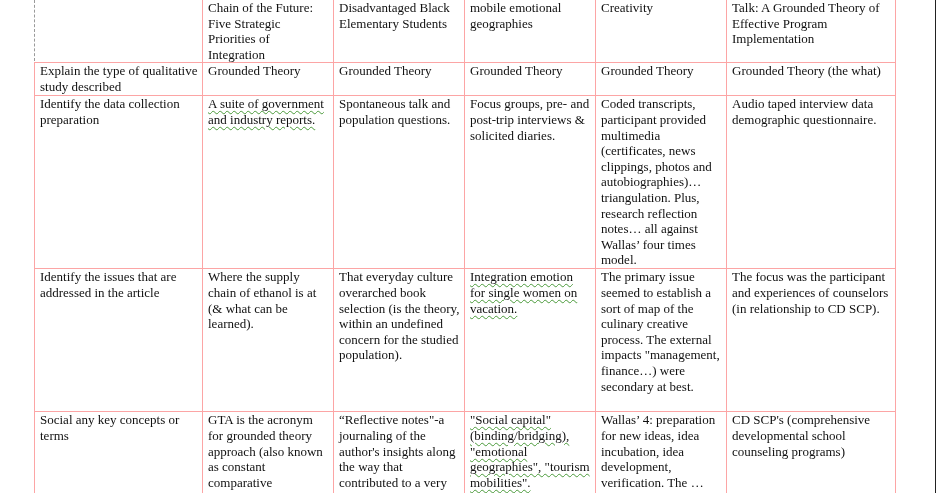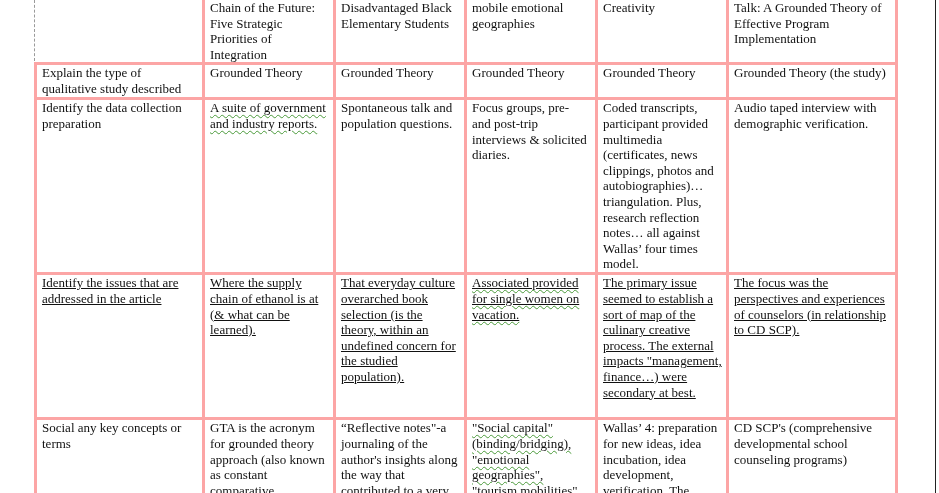--- a/index.html
+++ b/index.html
@@ -42,36 +42,36 @@
       font-size: 13px;
       line-height: 15.6px;
     }
     table.grid col.c0 { width: 168px; }
     table.grid col.c1 { width: 131px; }
     table.grid col.c2 { width: 131px; }
     table.grid col.c3 { width: 131px; }
     table.grid col.c4 { width: 131px; }
     table.grid col.c5 { width: 169px; }
     table.grid td {
-      border: 3px solid #fca5a5;
+      border: 1px solid #fca5a5;
       vertical-align: top;
       padding: 0 4px 0 5px;
       word-wrap: break-word;
     }
     table.grid tr.header td {
       height: 80px;
       border-top: none;
     }
     table.grid tr.header td.blank {
       border-left: none;
       border-top: none;
     }
     table.grid tr.r-type td { height: 32px; }
     table.grid tr.r-instr td { height: 172px; }
-    table.grid tr.r-issues td { height: 142px; text-decoration: underline; }
+    table.grid tr.r-issues td { height: 142px; }
     table.grid tr.r-terms td { height: 120px; }
     .header-text { display: block; padding-top: 20px; }
     .squiggle {
       text-decoration: underline wavy #4a9a3a;
       text-decoration-thickness: 1px;
       text-underline-offset: 2px;
     }
   </style>
 </head>
 <body>
@@ -108,39 +108,39 @@
             <span class="header-text">Talk: A Grounded Theory of Effective Program Implementation</span>
           </td>
     </tr>
 
     <tr class="r-type">
       <td><span>Explain the type of qualitative study described</span></td>
       <td><span>Grounded Theory</span></td>
       <td><span>Grounded Theory</span></td>
       <td><span>Grounded Theory</span></td>
       <td><span>Grounded Theory</span></td>
-      <td><span>Grounded Theory (the study)</span></td>
+      <td><span>Grounded Theory (the what)</span></td>
     </tr>
 
     <tr class="r-instr">
       <td><span>Identify the data collection preparation</span></td>
       <td><span class="squiggle">A suite of government and industry reports.</span></td>
       <td><span>Spontaneous talk and population questions.</span></td>
       <td><span>Focus groups, pre- and post-trip interviews &amp; solicited diaries.</span></td>
       <td><span>Coded transcripts, participant provided multimedia (certificates, news clippings, photos and autobiographies)… triangulation. Plus, research reflection notes… all against Wallas’ four times model.</span></td>
-      <td><span>Audio taped interview with demographic verification.</span></td>
+      <td><span>Audio taped interview data demographic questionnaire.</span></td>
     </tr>
 
     <tr class="r-issues">
       <td><span>Identify the issues that are addressed in the article</span></td>
       <td><span>Where the supply chain of ethanol is at (&amp; what can be learned).</span></td>
       <td><span>That everyday culture overarched book selection (is the theory, within an undefined concern for the studied population).</span></td>
-      <td><span class="squiggle">Associated provided for single women on vacation.</span></td>
+      <td><span class="squiggle">Integration emotion for single women on vacation.</span></td>
       <td><span>The primary issue seemed to establish a sort of map of the culinary creative process. The external impacts "management, finance…) were secondary at best.</span></td>
-      <td><span>The focus was the perspectives and experiences of counselors (in relationship to CD SCP).</span></td>
+      <td><span>The focus was the participant and experiences of counselors (in relationship to CD SCP).</span></td>
     </tr>
 
     <tr class="r-terms">
       <td><span>Social any key concepts or terms</span></td>
       <td><span>GTA is the acronym for grounded theory approach (also known as constant comparative method)…</span></td>
       <td><span>“Reflective notes"-a journaling of the author's insights along the way that contributed to a very …</span></td>
       <td><span class="squiggle">"Social capital" (binding/bridging), "emotional geographies", "tourism mobilities".</span></td>
       <td><span>Wallas’ 4: preparation for new ideas, idea incubation, idea development, verification. The …</span></td>
       <td><span>CD SCP's (comprehensive developmental school counseling programs)</span></td>
     </tr>

